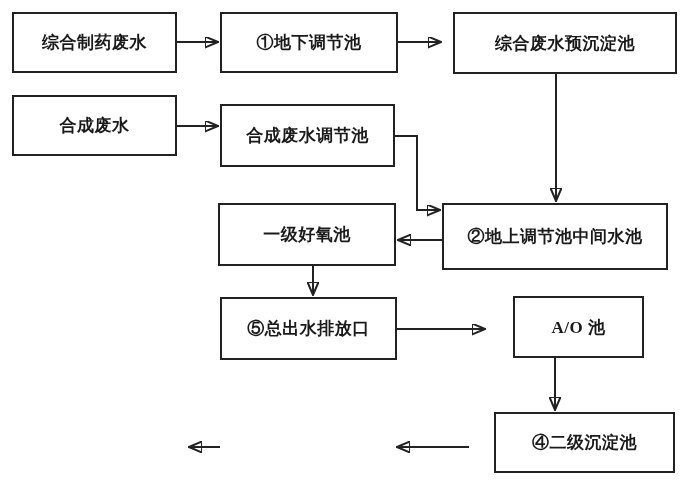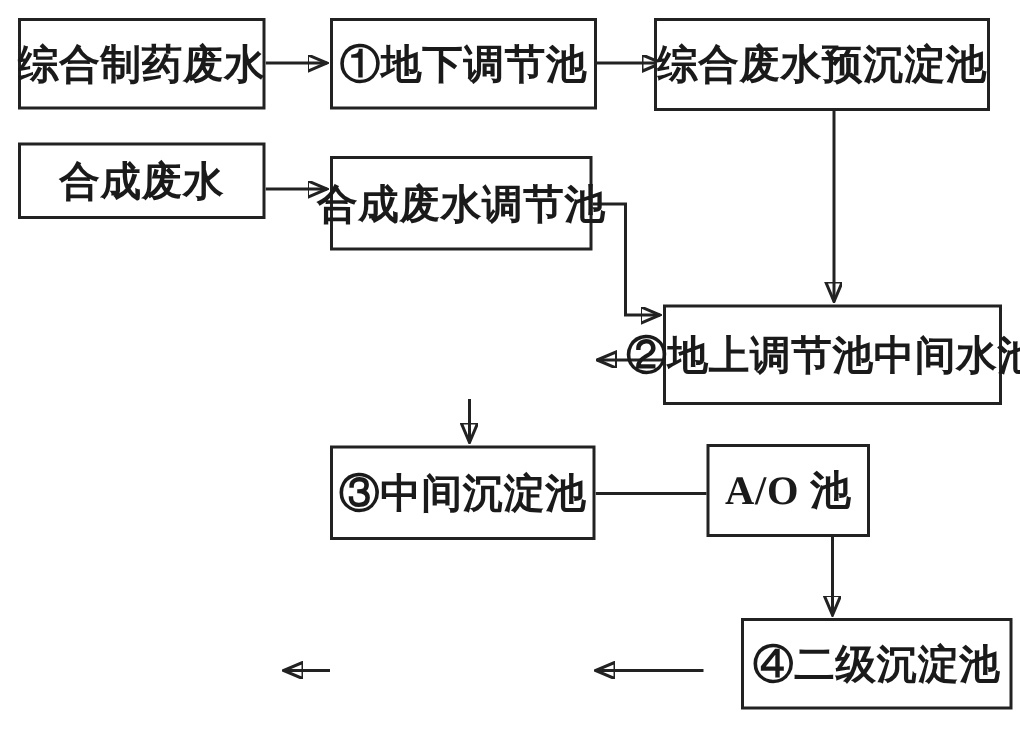--- a/index.html
+++ b/index.html
@@ -30,21 +30,21 @@
   .node {
     position: absolute;
     box-sizing: border-box;
     border: 2px solid #222222;
     background: #ffffff;
     display: flex;
     align-items: center;
     justify-content: center;
   }
   .node span {
-    font-size: 27px;
+    font-size: 17px;
     font-weight: bold;
     color: #1a1a1a;
     white-space: nowrap;
     letter-spacing: 0.5px;
   }
 </style>
 </head>
 <body>
 
 <div class="canvas">
@@ -69,42 +69,45 @@
   </svg>
 
   <div class="node" style="left:12px;top:12px;width:165px;height:61px">
     <span>综合制药废水</span>
   </div>
 
   <div class="node" style="left:220px;top:12px;width:178px;height:61px">
     <span>①地下调节池</span>
   </div>
 
-  <div class="node" style="left:436px;top:12px;width:224px;height:62px">
+  <div class="node" style="left:453px;top:12px;width:224px;height:62px">
     <span>综合废水预沉淀池</span>
   </div>
 
-  <div class="node" style="left:12px;top:95px;width:165px;height:51px">
+  <div class="node" style="left:12px;top:95px;width:165px;height:61px">
     <span>合成废水</span>
   </div>
 
   <div class="node" style="left:220px;top:104px;width:175px;height:63px">
     <span>合成废水调节池</span>
   </div>
 
+  <div class="node" style="left:218px;top:203px;width:178px;height:63px">
+    <span>一级好氧池</span>
+  </div>
 
   <div class="node" style="left:442px;top:203px;width:226px;height:67px">
     <span>②地上调节池中间水池</span>
   </div>
 
   <div class="node" style="left:220px;top:297px;width:177px;height:63px">
-    <span>③中间沉淀池</span>
+    <span>⑤总出水排放口</span>
   </div>
 
-  <div class="node" style="left:471px;top:296px;width:109px;height:62px">
+  <div class="node" style="left:513px;top:296px;width:131px;height:62px">
     <span>A/O 池</span>
   </div>
 
   <div class="node" style="left:494px;top:412px;width:181px;height:61px">
     <span>④二级沉淀池</span>
   </div>
 
 
 
 </div>

